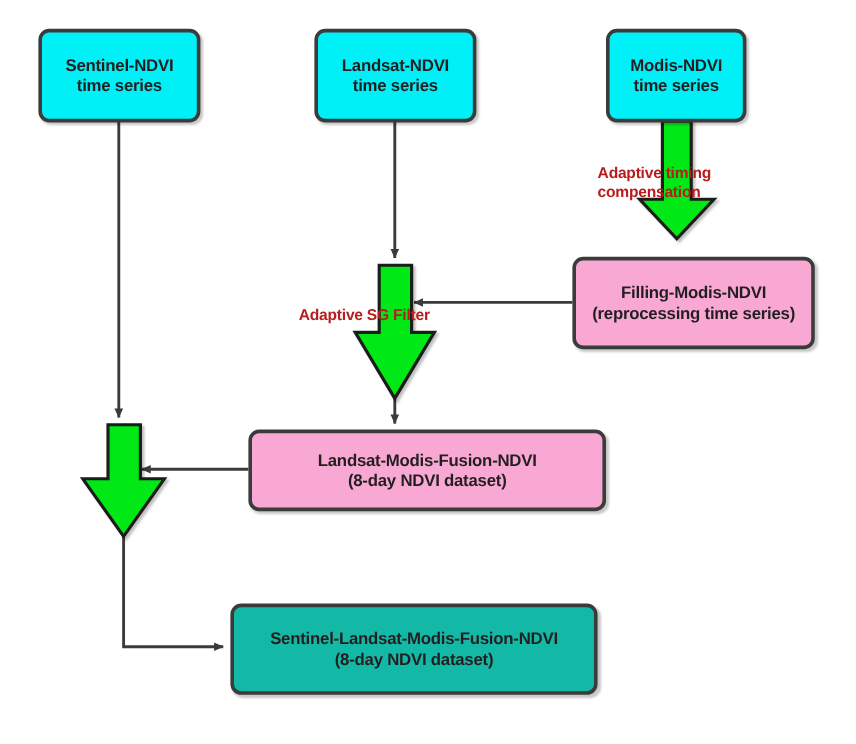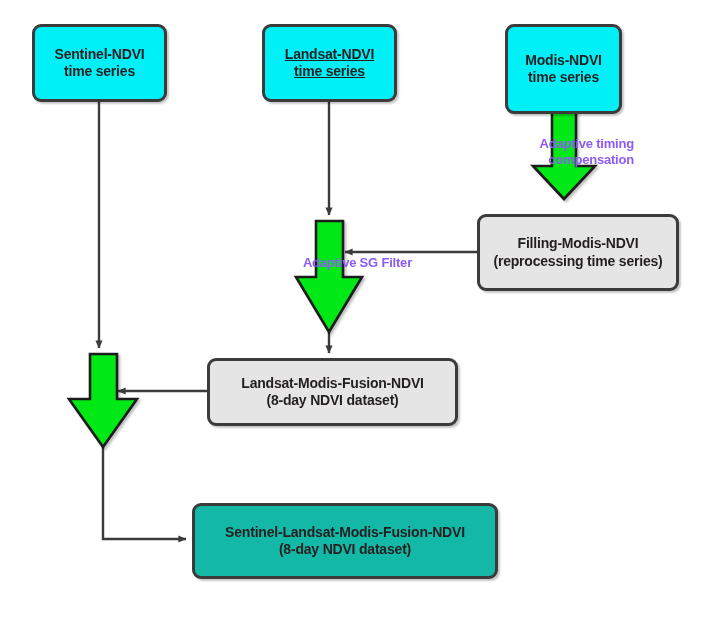--- a/index.html
+++ b/index.html
@@ -26,39 +26,39 @@
     align-items: center;
     justify-content: center;
     text-align: center;
     font-weight: bold;
     color: #231f20;
     line-height: 1.25;
     letter-spacing: -0.2px;
     box-shadow: 2px 2px 2px rgba(0,0,0,0.22);
   }
   .node-cyan { background: #00f0f8; }
-  .node-yellow { background: #e5e5e5; }
+  .node-yellow { background: #f9a8d4; }
   .node-red { background: #14b8a6; }
   .node .label {
     white-space: pre-line;
     padding: 0 4px;
   }
   .svg-layer {
     position: absolute;
     left: 0;
     top: 0;
     width: 713px;
     height: 620px;
     pointer-events: none;
   }
   .arrow-text {
     position: absolute;
-    color: #8b5cf6;
+    color: #b91c1c;
     font-weight: bold;
-    text-align: right;
+    text-align: left;
     white-space: pre-line;
     line-height: 1.2;
     letter-spacing: -0.2px;
   }
 </style>
 </head>
 <body>
 
 <div id="canvas">
 
@@ -110,36 +110,36 @@
     <g filter="url(#dropsh)">
       <path d="M90,354 L117,354 L117,399 L137,399 L103,447 L69,399 L90,399 Z" fill="#00e817" stroke="#1a1a1a" stroke-width="2.6" stroke-linejoin="miter"></path>
     </g>
   </svg>
 
   <div class="node node-cyan" style="left:32px; top:24px; width:135px; height:78px; font-size:14px;">
     <span class="label">Sentinel-NDVI
 time series</span>
   </div>
 
-  <div class="node node-cyan" style="left:262px; top:24px; width:135px; height:78px; font-size:14px;text-decoration:underline;">
+  <div class="node node-cyan" style="left:262px; top:24px; width:135px; height:78px; font-size:14px;">
     <span class="label">Landsat-NDVI
 time series</span>
   </div>
 
-  <div class="node node-cyan" style="left:505px; top:24px; width:117px; height:90px; font-size:14px;">
+  <div class="node node-cyan" style="left:505px; top:24px; width:117px; height:78px; font-size:14px;">
     <span class="label">Modis-NDVI
 time series</span>
   </div>
 
   <div class="node node-yellow" style="left:477px; top:214px; width:202px; height:77px; font-size:14px;">
     <span class="label">Filling-Modis-NDVI
 (reprocessing time series)</span>
   </div>
 
-  <div class="node node-yellow" style="left:207px; top:358px; width:251px; height:68px; font-size:14px;">
+  <div class="node node-yellow" style="left:207px; top:358px; width:298px; height:68px; font-size:14px;">
     <span class="label">Landsat-Modis-Fusion-NDVI
 (8-day NDVI dataset)</span>
   </div>
 
   <div class="node node-red" style="left:192px; top:503px; width:306px; height:76px; font-size:14px;">
     <span class="label">Sentinel-Landsat-Modis-Fusion-NDVI
 (8-day NDVI dataset)</span>
   </div>
 
   <div class="arrow-text" style="left:498px; top:136px; width:136px; font-size:13px;">Adaptive timing

